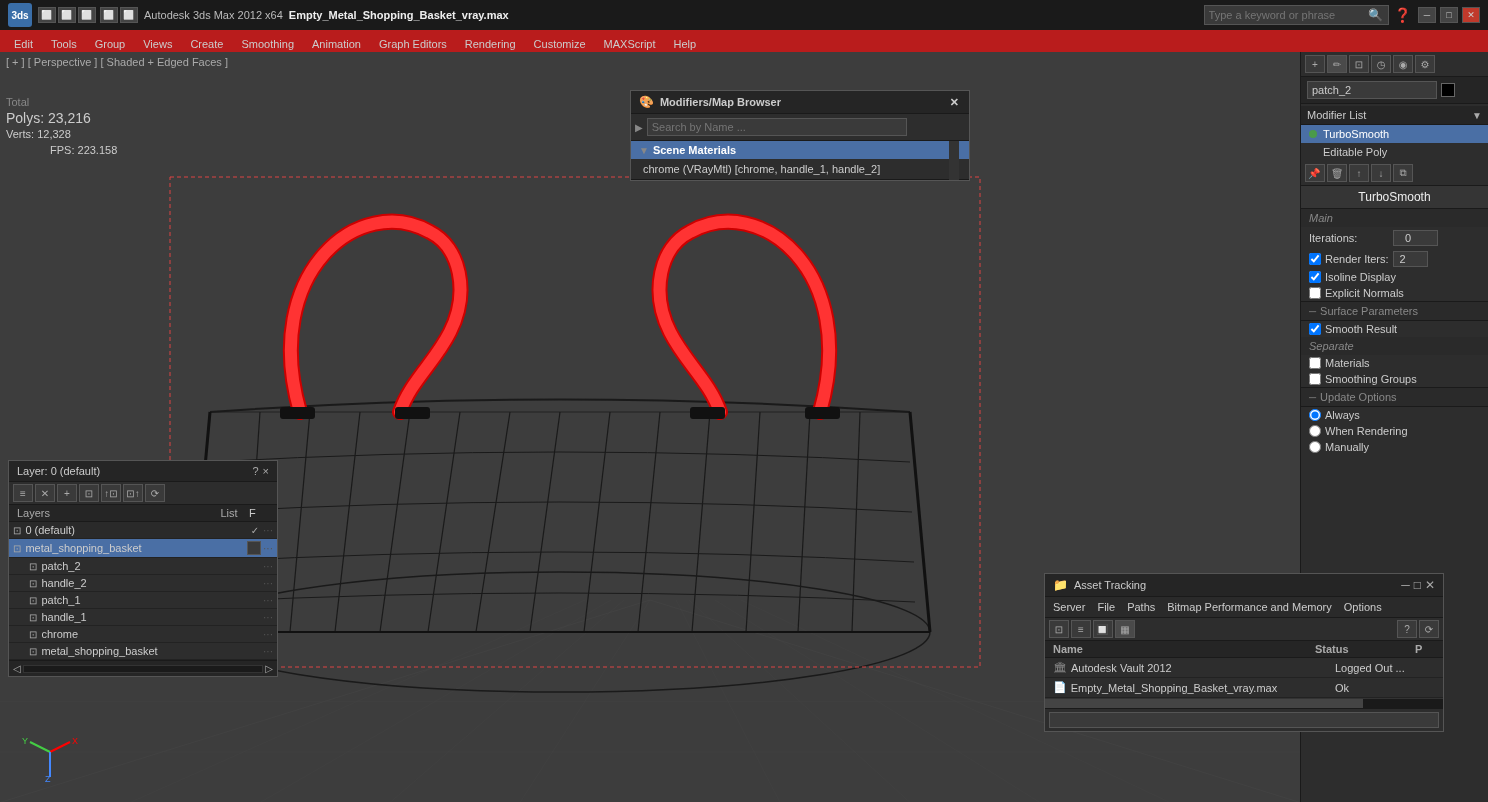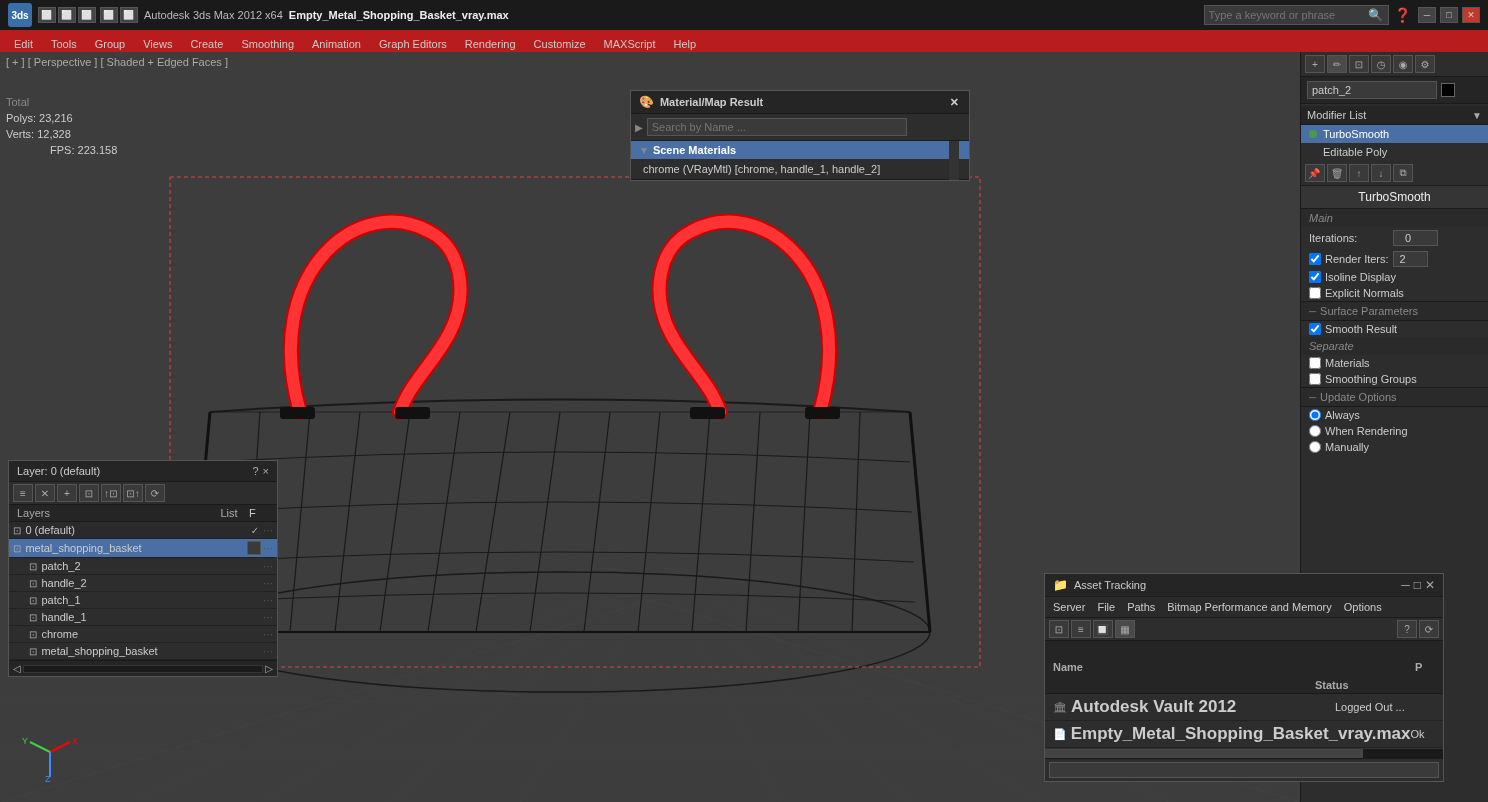--- a/index.html
+++ b/index.html
@@ -531,37 +531,35 @@
     .asset-col {
       color: #aaa;
       font-size: 11px;
       font-weight: bold;
     }
     .asset-col-name {
       flex: 1;
     }
     .asset-col-status {
       width: 100px;
-      margin-top: 36px;
     }
     .asset-col-p {
       width: 20px;
     }
     .asset-entry {
       display: flex;
       align-items: center;
       padding: 3px 8px;
       cursor: pointer;
       border-bottom: 1px solid #222;
     }
     .asset-entry-name {
       flex: 1;
-      font-size: 17px;
-      color: #ccc;
-      font-weight: bold;
+      font-size: 11px;
+      color: #ccc;
     }
     .asset-entry-status {
       width: 100px;
       font-size: 11px;
       color: #ccc;
     }
     .asset-scrollbar {
       height: 10px;
       background: #1a1a1a;
       border-top: 1px solid #333;
@@ -661,21 +659,21 @@
   <span class="menu-item">MAXScript</span>
   <span class="menu-item">Help</span>
 </div>
 
 <div id="viewport">
 
   <div style="position:absolute;top:4px;left:6px;color:#aaa;font-size:11px;z-index:10;">[ + ] [ Perspective ] [ Shaded + Edged Faces ]</div>
 
   <div style="position:absolute;top:42px;left:6px;z-index:10;line-height:16px;">
     <div style="color:#888;font-size:11px;">Total</div>
-    <div style="color:#ccc;font-size:11px;">
+    <div style="color:#ccc;font-size:14px;">
       <span>Polys:</span>&nbsp;<span>23,216</span>
     </div>
     <div style="color:#ccc;font-size:11px;">
       <span>Verts:</span>&nbsp;<span>12,328</span>
     </div>
     <div style="color:#ccc;font-size:11px;padding-left:44px;">
       <span>FPS:</span>&nbsp;<span>223.158</span>
     </div>
   </div>
 
@@ -856,21 +854,21 @@
   <div class="ts-radio">
     <input type="radio" name="updateOpt" id="manuallyRadio" style="">
     <label for="manuallyRadio">Manually</label>
   </div>
 </div>
 
 <div id="mat-browser">
   <div class="mat-browser-title">
     <div style="display:flex;align-items:center;gap:6px;">
       <span style="color:#888;font-size:12px;">🎨</span>
-      <span>Material/Map Result</span>
+      <span>Modifiers/Map Browser</span>
     </div>
     <span class="close-btn">✕</span>
   </div>
   <div class="mat-search">
     <span style="color:#888;font-size:10px;">▶</span>
     <input type="text" placeholder="Search by Name ..." style="">
   </div>
   <div style="position:relative;">
     <div class="scene-materials-header">
       <span style="color:#888;font-size:10px;">▼</span>

